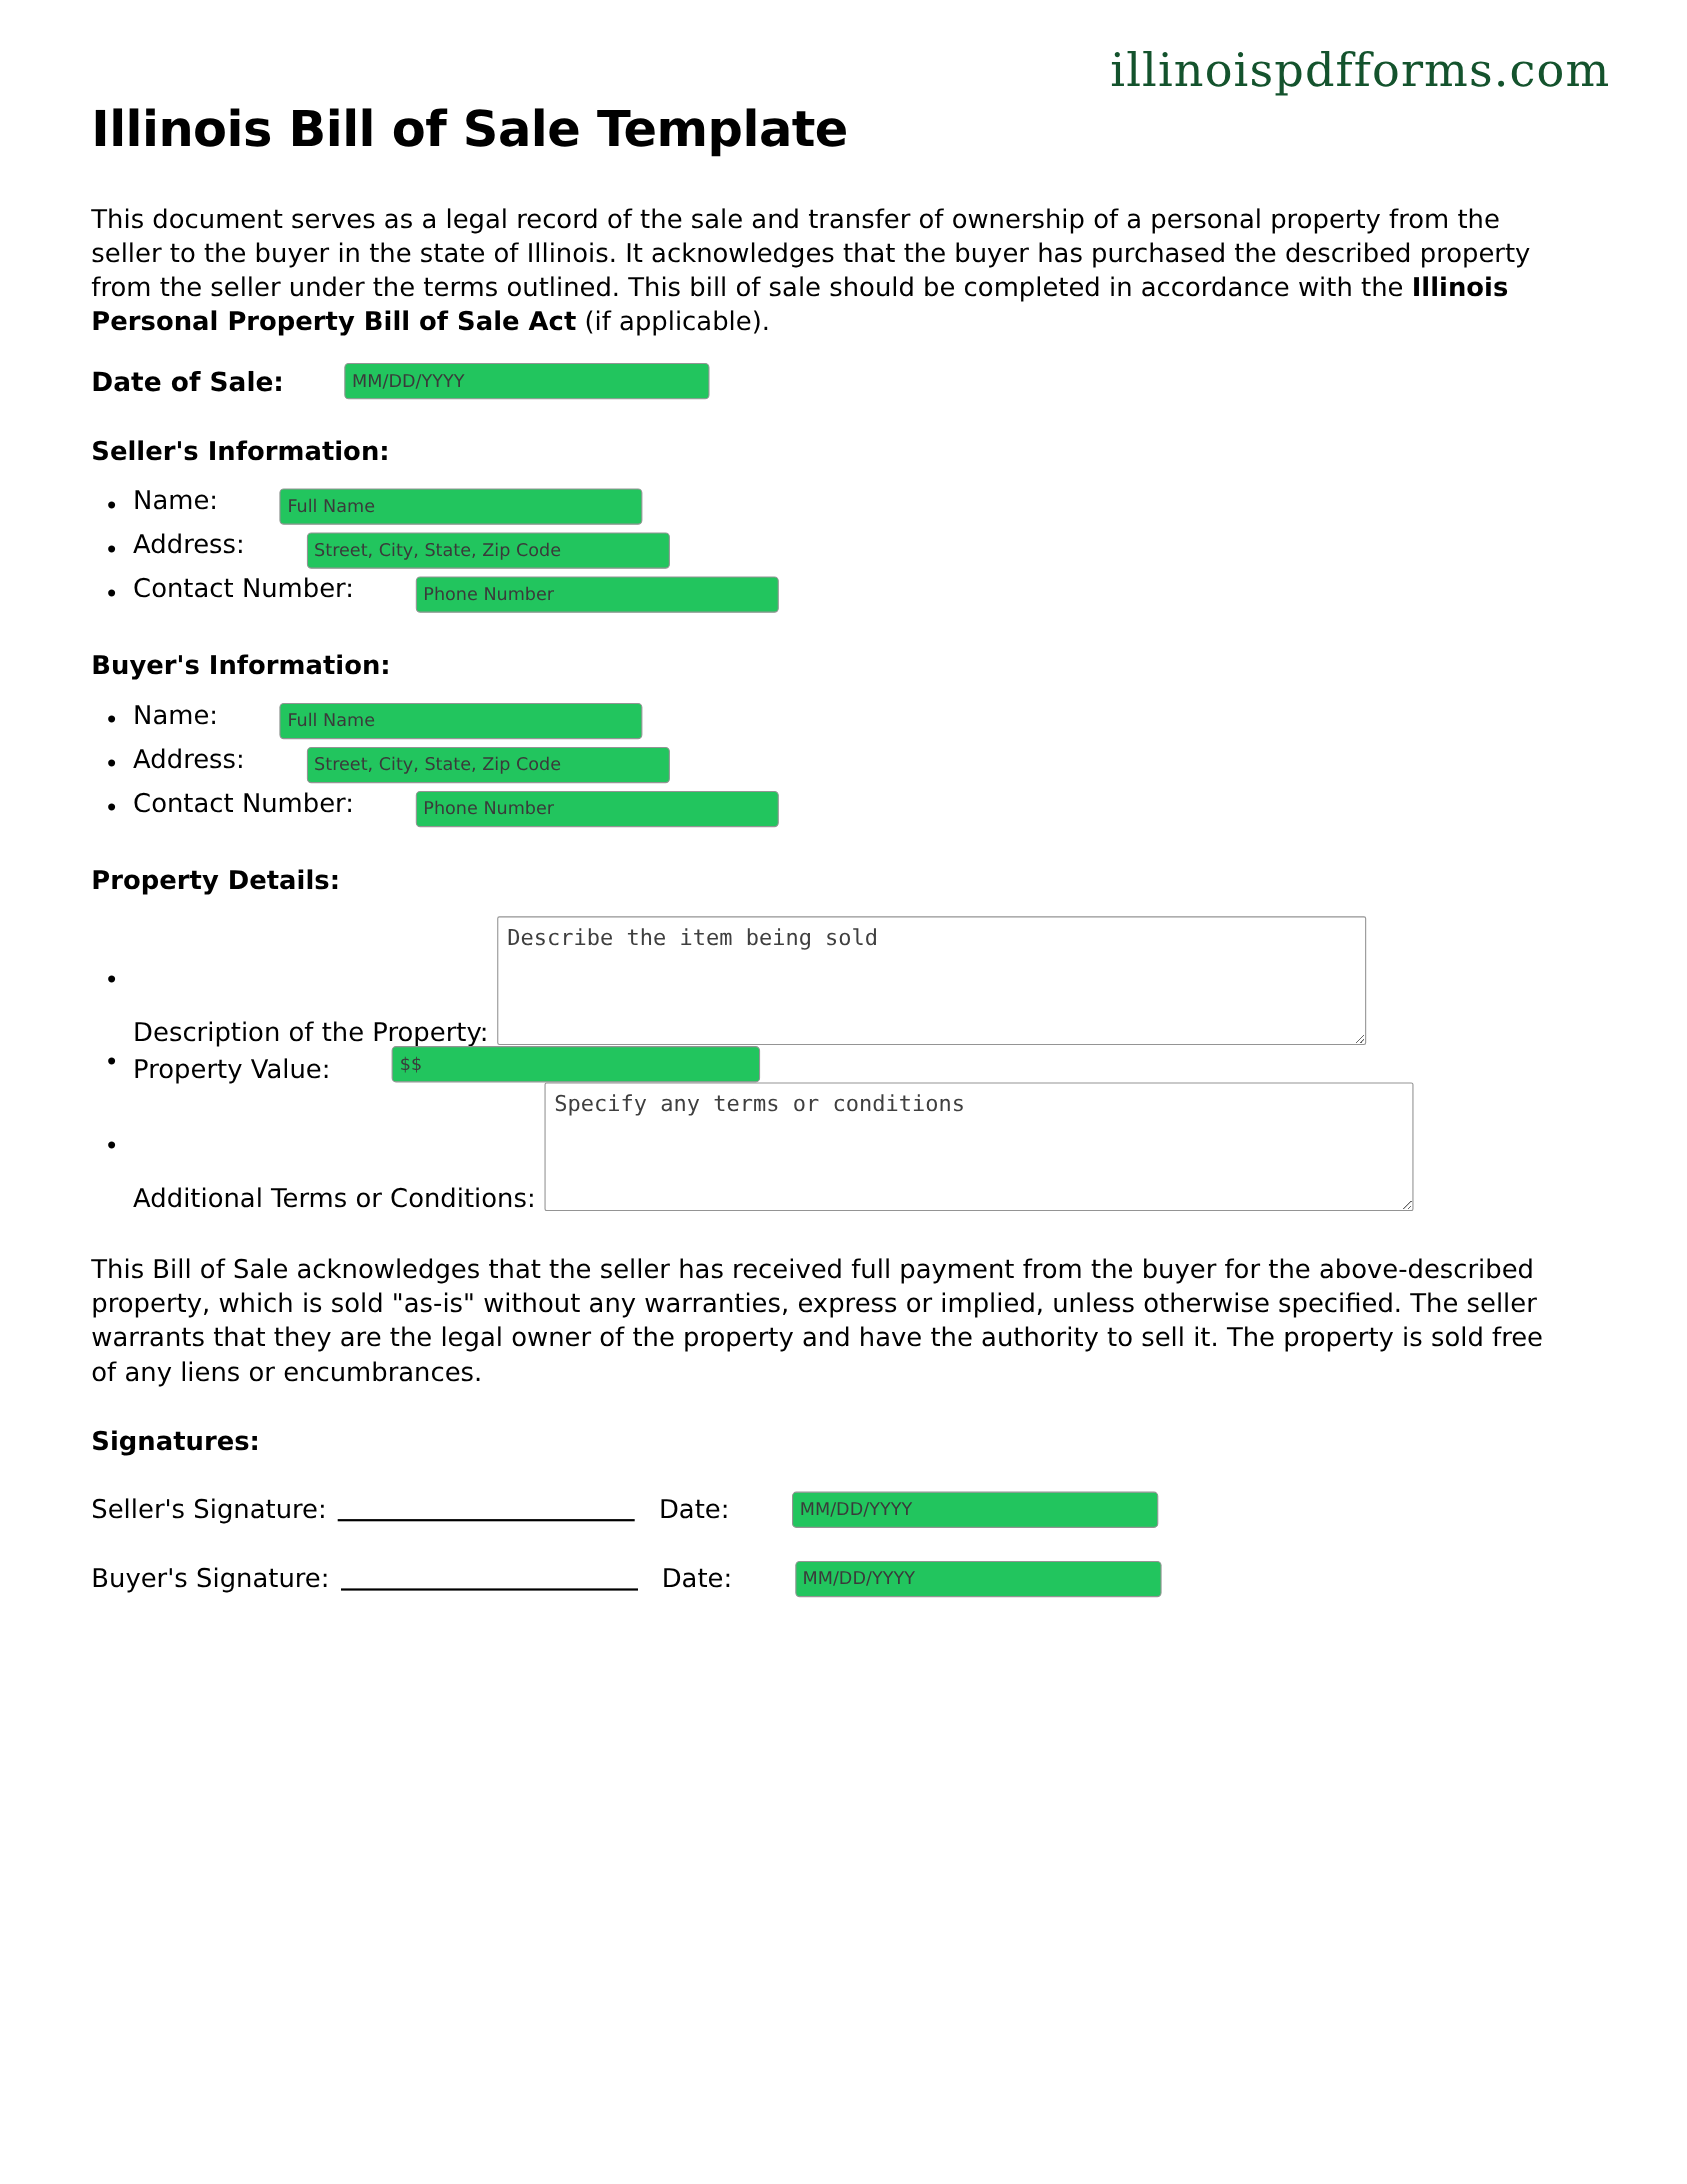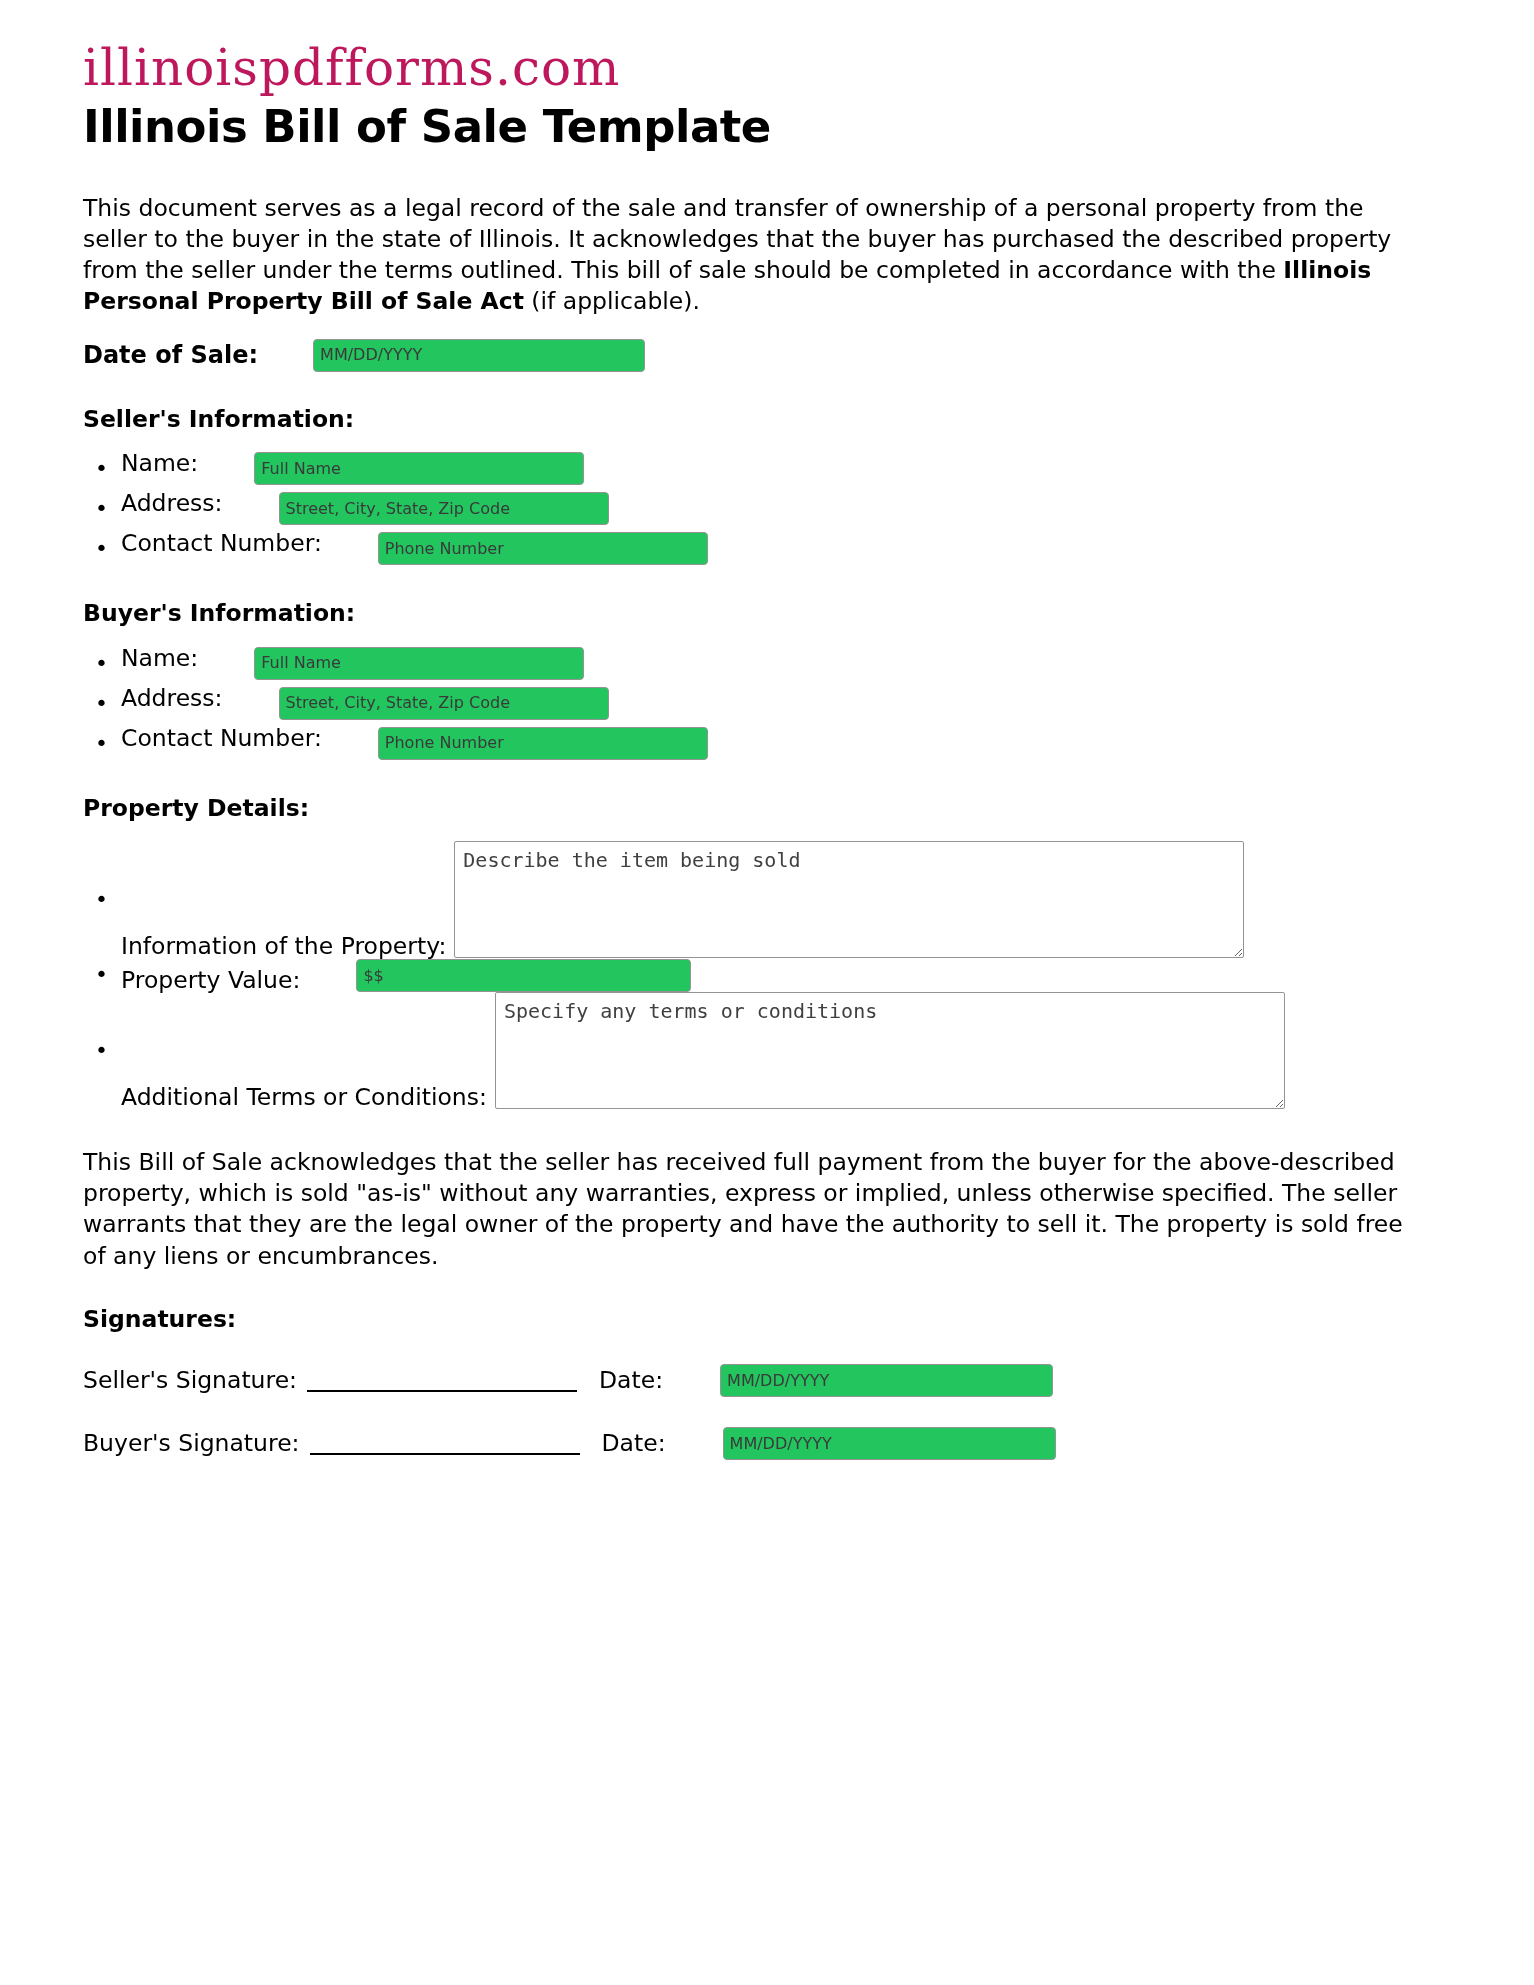--- a/index.html
+++ b/index.html
@@ -20,27 +20,28 @@
     position: relative;
     box-sizing: border-box;
     padding: 0;
     overflow: hidden;
   }
   .content {
     padding: 42px 70px 0 48px;
   }
   .site-name {
     font-family: "DejaVu Serif", serif;
-    font-size: 50px;
+    font-size: 42px;
     letter-spacing: 1px;
-    color: #be185d;
+    color: #14532d;
     font-weight: 400;
     line-height: 1.05;
     margin: 0 0 4px 35px;
     white-space: nowrap;
+    text-align: right;
   }
   h1.doc-title {
     font-family: "DejaVu Sans", sans-serif;
     font-size: 45px;
     font-weight: bold;
     margin: 0 0 0 35px;
     line-height: 1.25;
     letter-spacing: -0.5px;
   }
   .body-wrap {
@@ -220,21 +221,21 @@
         </li>
         <li>
           <span class="lbl">Contact Number:</span>
           <input class="tf w-phone" type="text" placeholder="Phone Number" style="">
         </li>
       </ul>
 
       <div class="section-title">Property Details:</div>
       <ul class="fields props">
         <li class="has-area">
-          <span class="lbl">Information of the Property:</span>
+          <span class="lbl">Description of the Property:</span>
           <textarea class="ta ta-desc" placeholder="Describe the item being sold" style=""></textarea>
         </li>
         <li>
           <span class="lbl">Property Value:</span>
           <input class="tf w-value" type="text" placeholder="$$" style="">
         </li>
         <li class="has-area">
           <span class="lbl">Additional Terms or Conditions:</span>
           <textarea class="ta ta-terms" placeholder="Specify any terms or conditions" style=""></textarea>
         </li>

